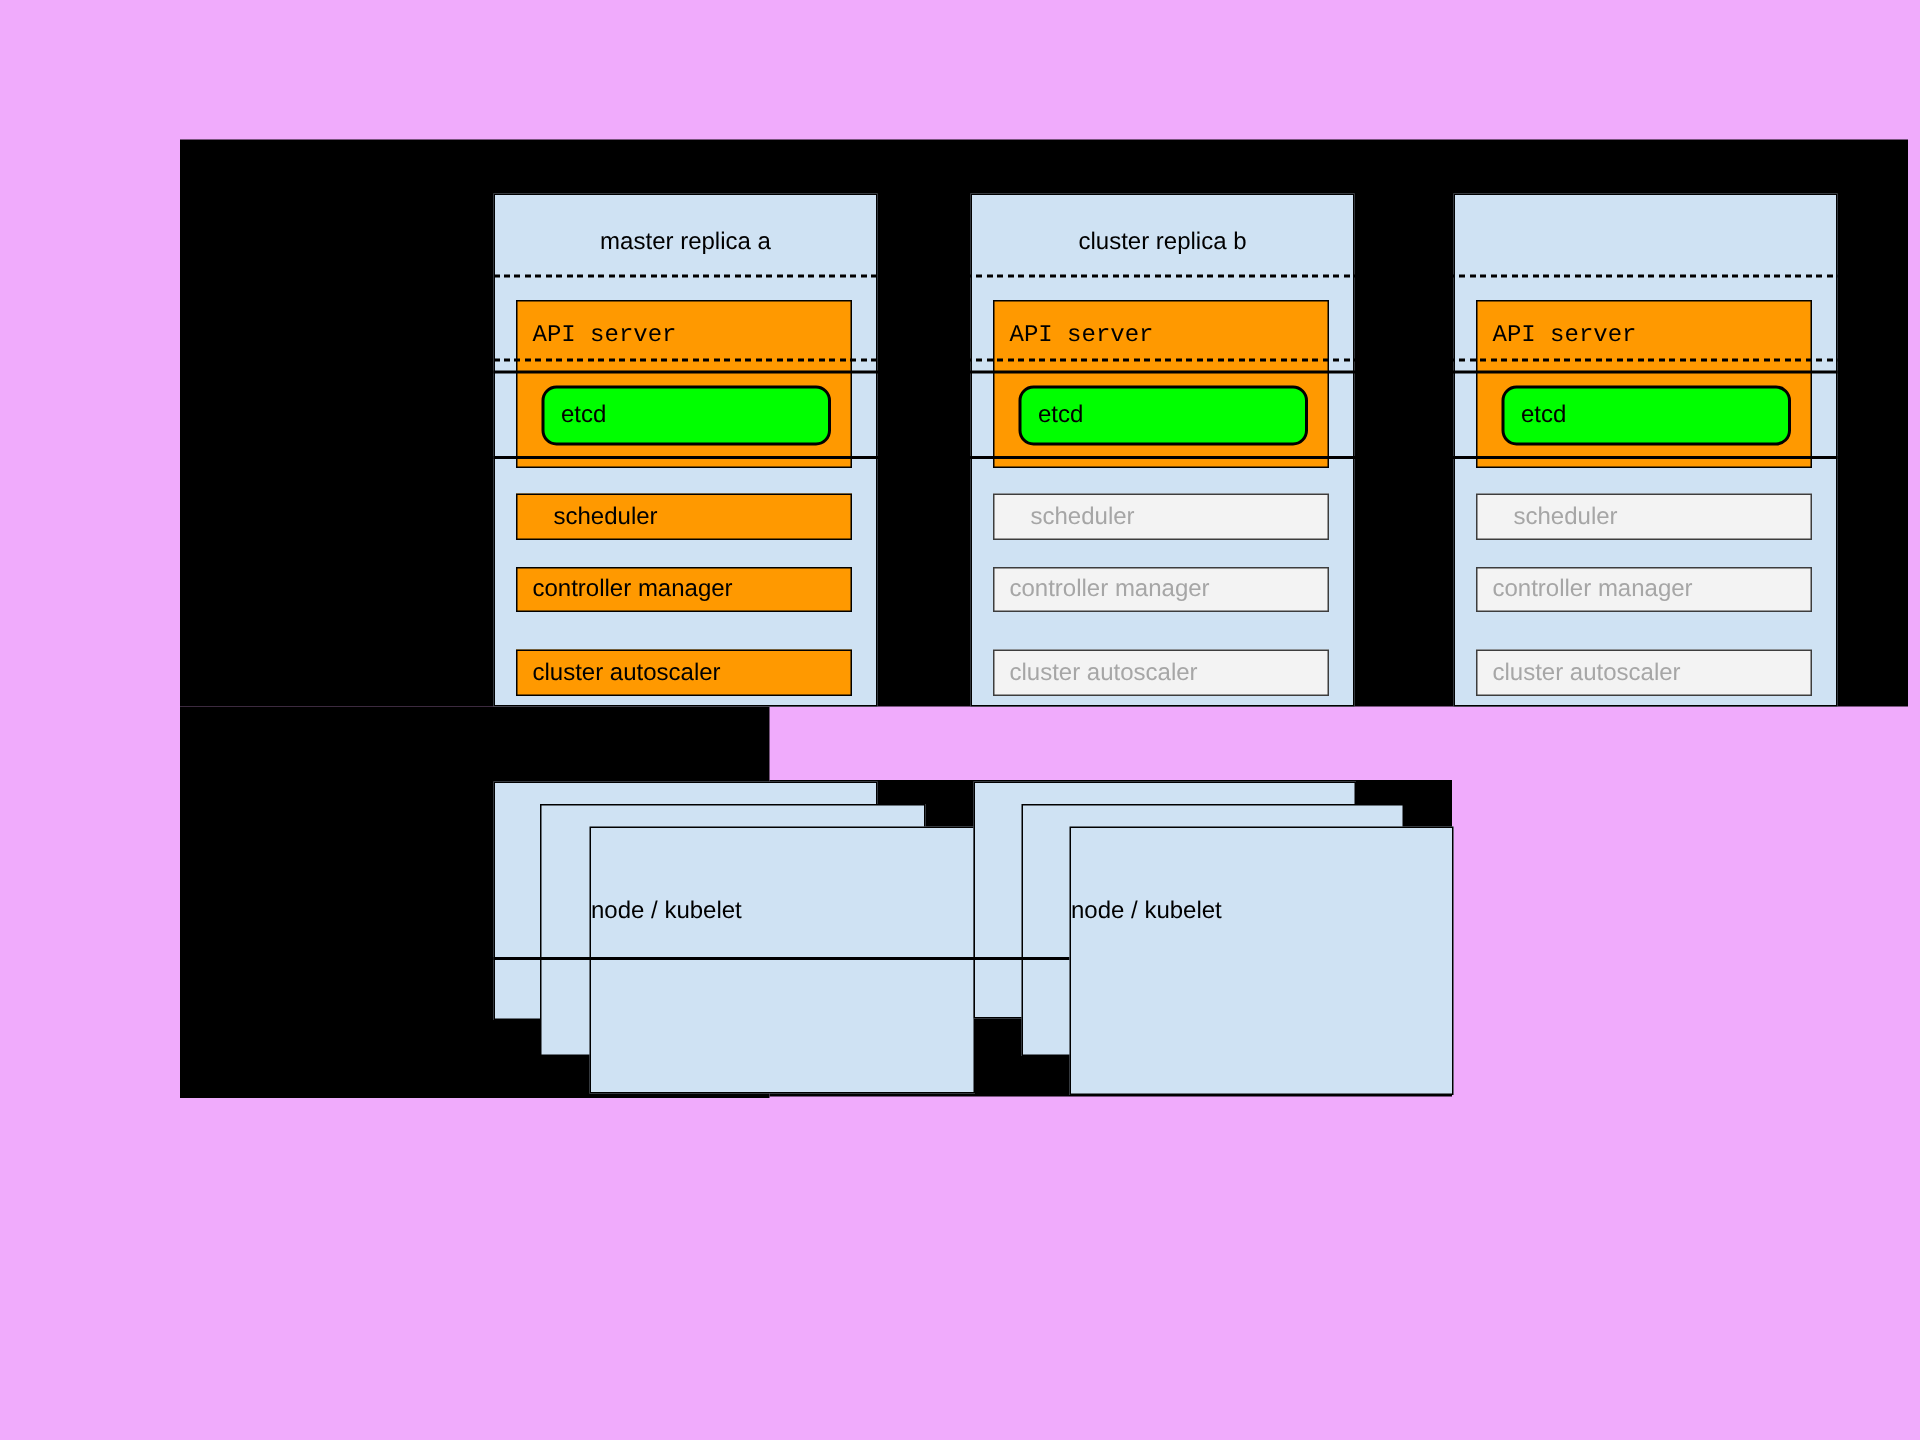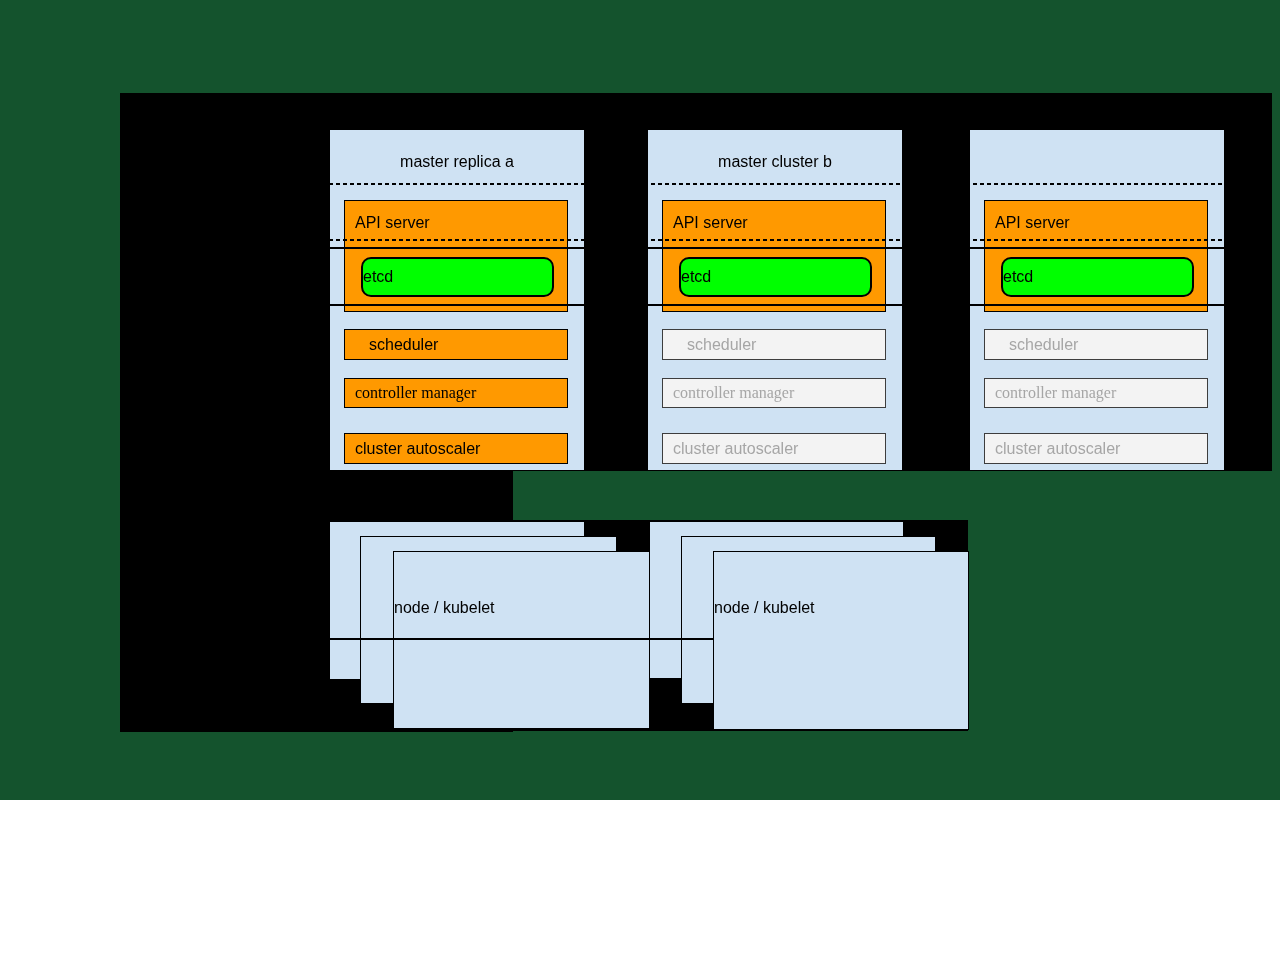--- a/index.html
+++ b/index.html
@@ -1,18 +1,18 @@
 <!DOCTYPE html>
 <html><head>
 <meta charset="utf-8">
 <style>
   * { margin:0; padding:0; box-sizing:border-box; }
   html,body { background:#ffffff; }
   .stage {
-    position:relative; width:1280px; height:800px; background:#14532d;
+    position:relative; width:1280px; height:960px; background:#f0abfc;
     font-family:"Liberation Sans", sans-serif; color:#000; overflow:hidden;
   }
   
   .black { position:absolute; background:#000000; }
   #black-top  { left:120px; top:93px;  width:1152px; height:378px; }
   #black-left { left:120px; top:471px; width:393px;  height:261px; }
   #black-mid  { left:513px; top:520px; width:455px;  height:211px; }
 
   
   .panel {
@@ -24,28 +24,28 @@
     position:absolute; top:22px; left:0; right:0; text-align:center;
     font-size:16px; line-height:20px; color:#000;
   }
   .pbox {
     position:absolute; left:14px; width:224px;
     border:1px solid #000000; font-size:16px;
   }
   .orange { background:#ff9900; color:#000000; }
   .gray   { background:#f3f3f3; color:#a6a6a6; border-color:#3d3d3d; }
   .api-box { top:70px; height:112px; }
-  .api-box .lbl { position:absolute; top:13px; left:10px; }
+  .api-box .lbl { position:absolute; top:13px; left:10px;font-family:Liberation Mono, monospace; }
   .sched-box { top:199px; height:31px; line-height:29px; padding-left:24px; }
-  .ctrl-box  { top:248px; height:30px; line-height:28px; padding-left:10px;font-family:Liberation Serif, serif; }
+  .ctrl-box  { top:248px; height:30px; line-height:28px; padding-left:10px; }
   .casc-box  { top:303px; height:31px; line-height:29px; padding-left:10px; }
   .etcd-box {
     position:absolute; left:31px; top:127px; width:193px; height:40px;
     background:#00ff00; border:2px solid #000000; border-radius:10px;
-    font-size:16px; line-height:36px; z-index:5; color:#000;
+    font-size:16px; line-height:36px; padding-left:11px; z-index:5; color:#000;
   }
 
   
   .hline { position:absolute; left:329px; width:896px; z-index:3; }
   .dashline {
     height:2px;
     background:repeating-linear-gradient(90deg,#000 0,#000 4px,transparent 4px,transparent 7px);
   }
   .solidline { height:2px; background:#000000; }
   #band-dash-title { top:183px; }
@@ -84,21 +84,21 @@
     <div class="pbox orange api-box">
       <span class="lbl">API server</span>
     </div>
     <div class="etcd-box">etcd</div>
     <div class="pbox orange sched-box">scheduler</div>
     <div class="pbox orange ctrl-box">controller manager</div>
     <div class="pbox orange casc-box">cluster autoscaler</div>
   </div>
 
   <div class="panel" id="panel-b">
-    <div class="panel-title">master cluster b</div>
+    <div class="panel-title">cluster replica b</div>
     <div class="pbox orange api-box">
       <span class="lbl">API server</span>
     </div>
     <div class="etcd-box">etcd</div>
     <div class="pbox gray sched-box">scheduler</div>
     <div class="pbox gray ctrl-box">controller manager</div>
     <div class="pbox gray casc-box">cluster autoscaler</div>
   </div>
 
   <div class="panel" id="panel-c">

